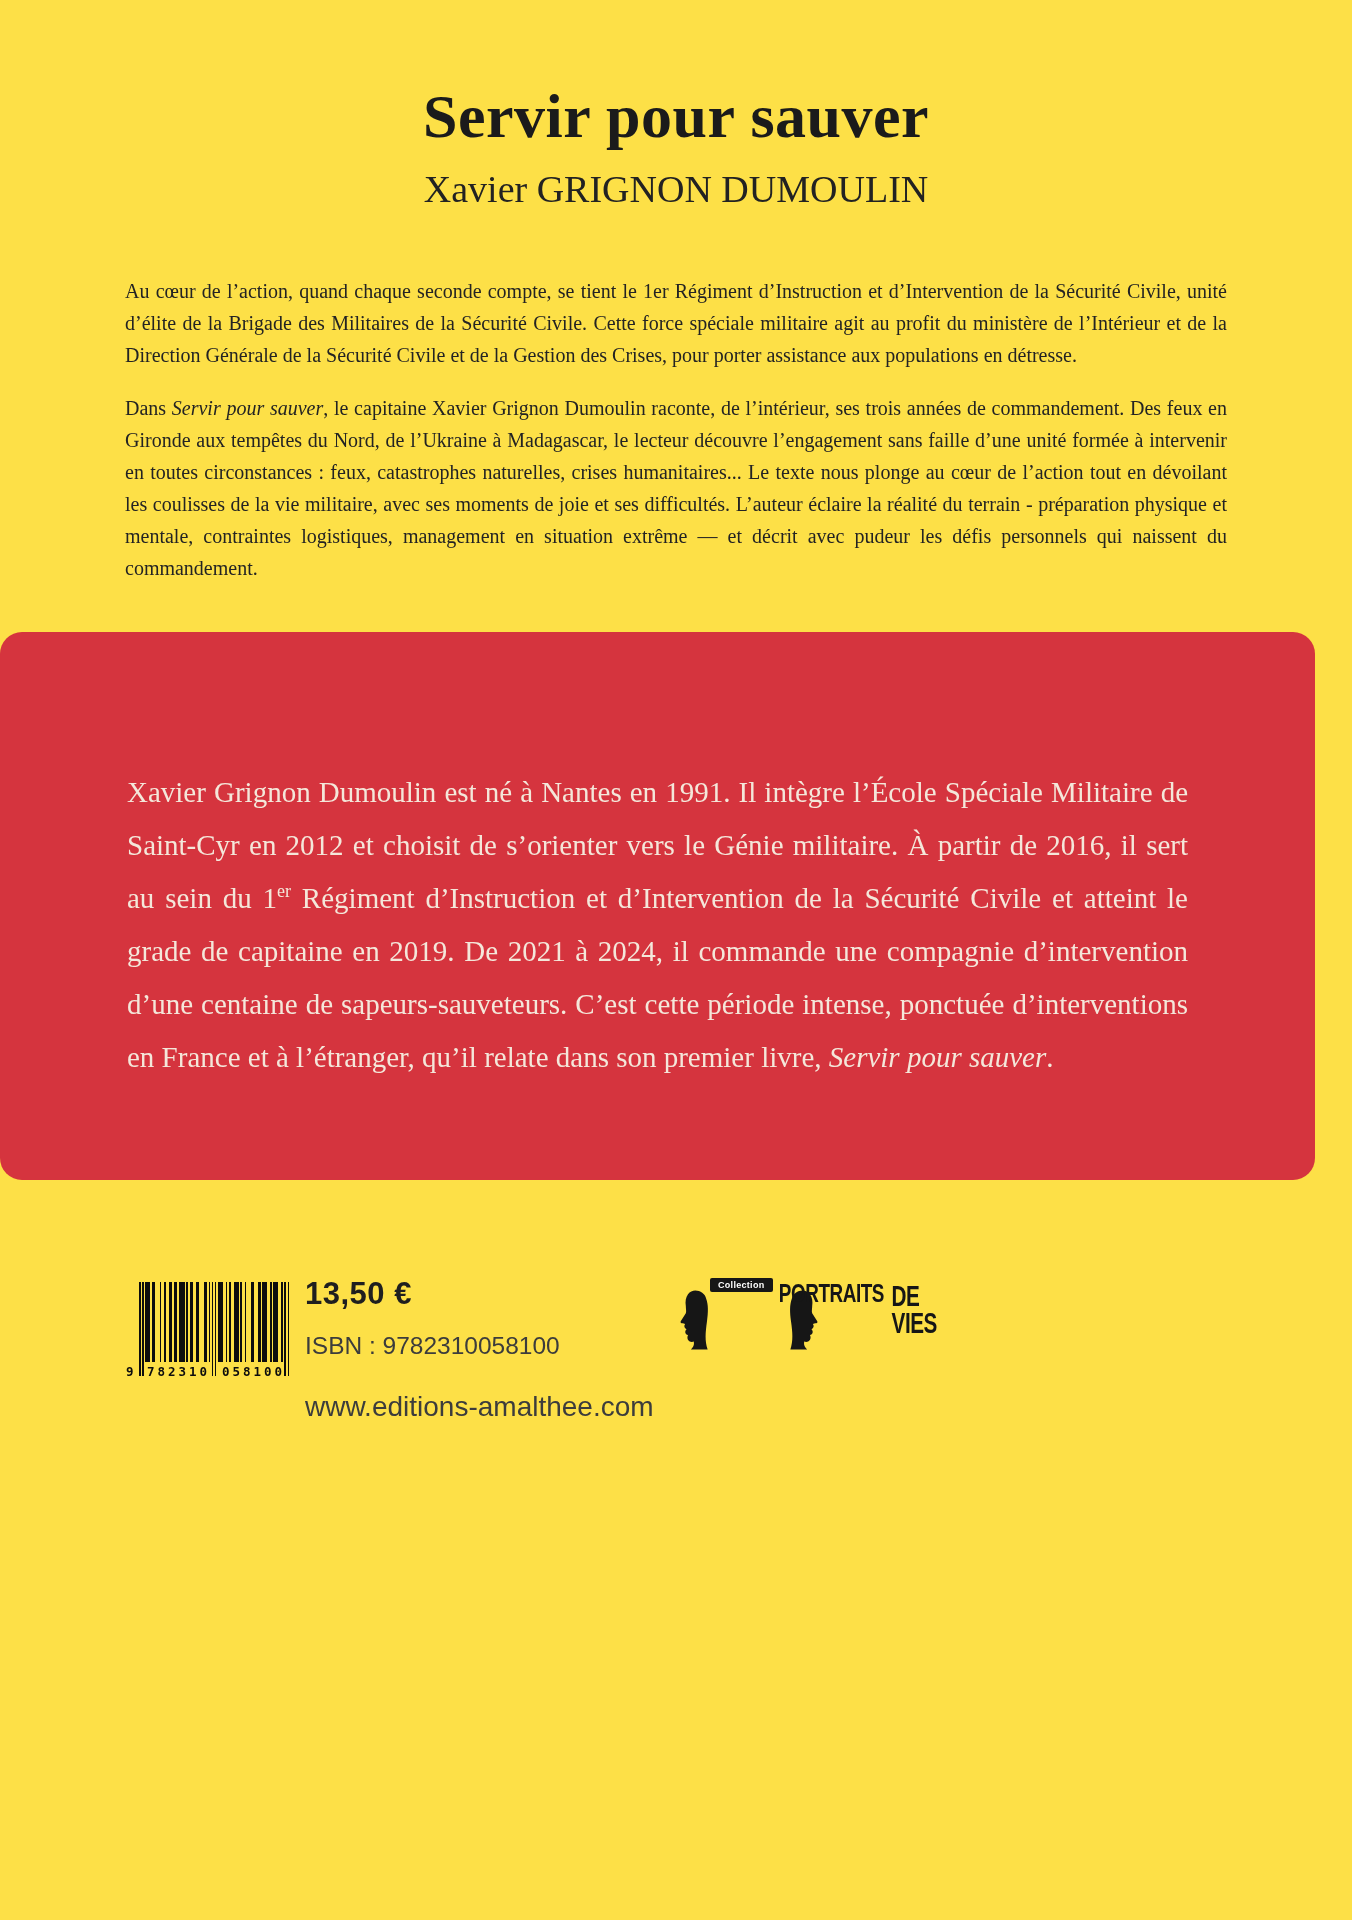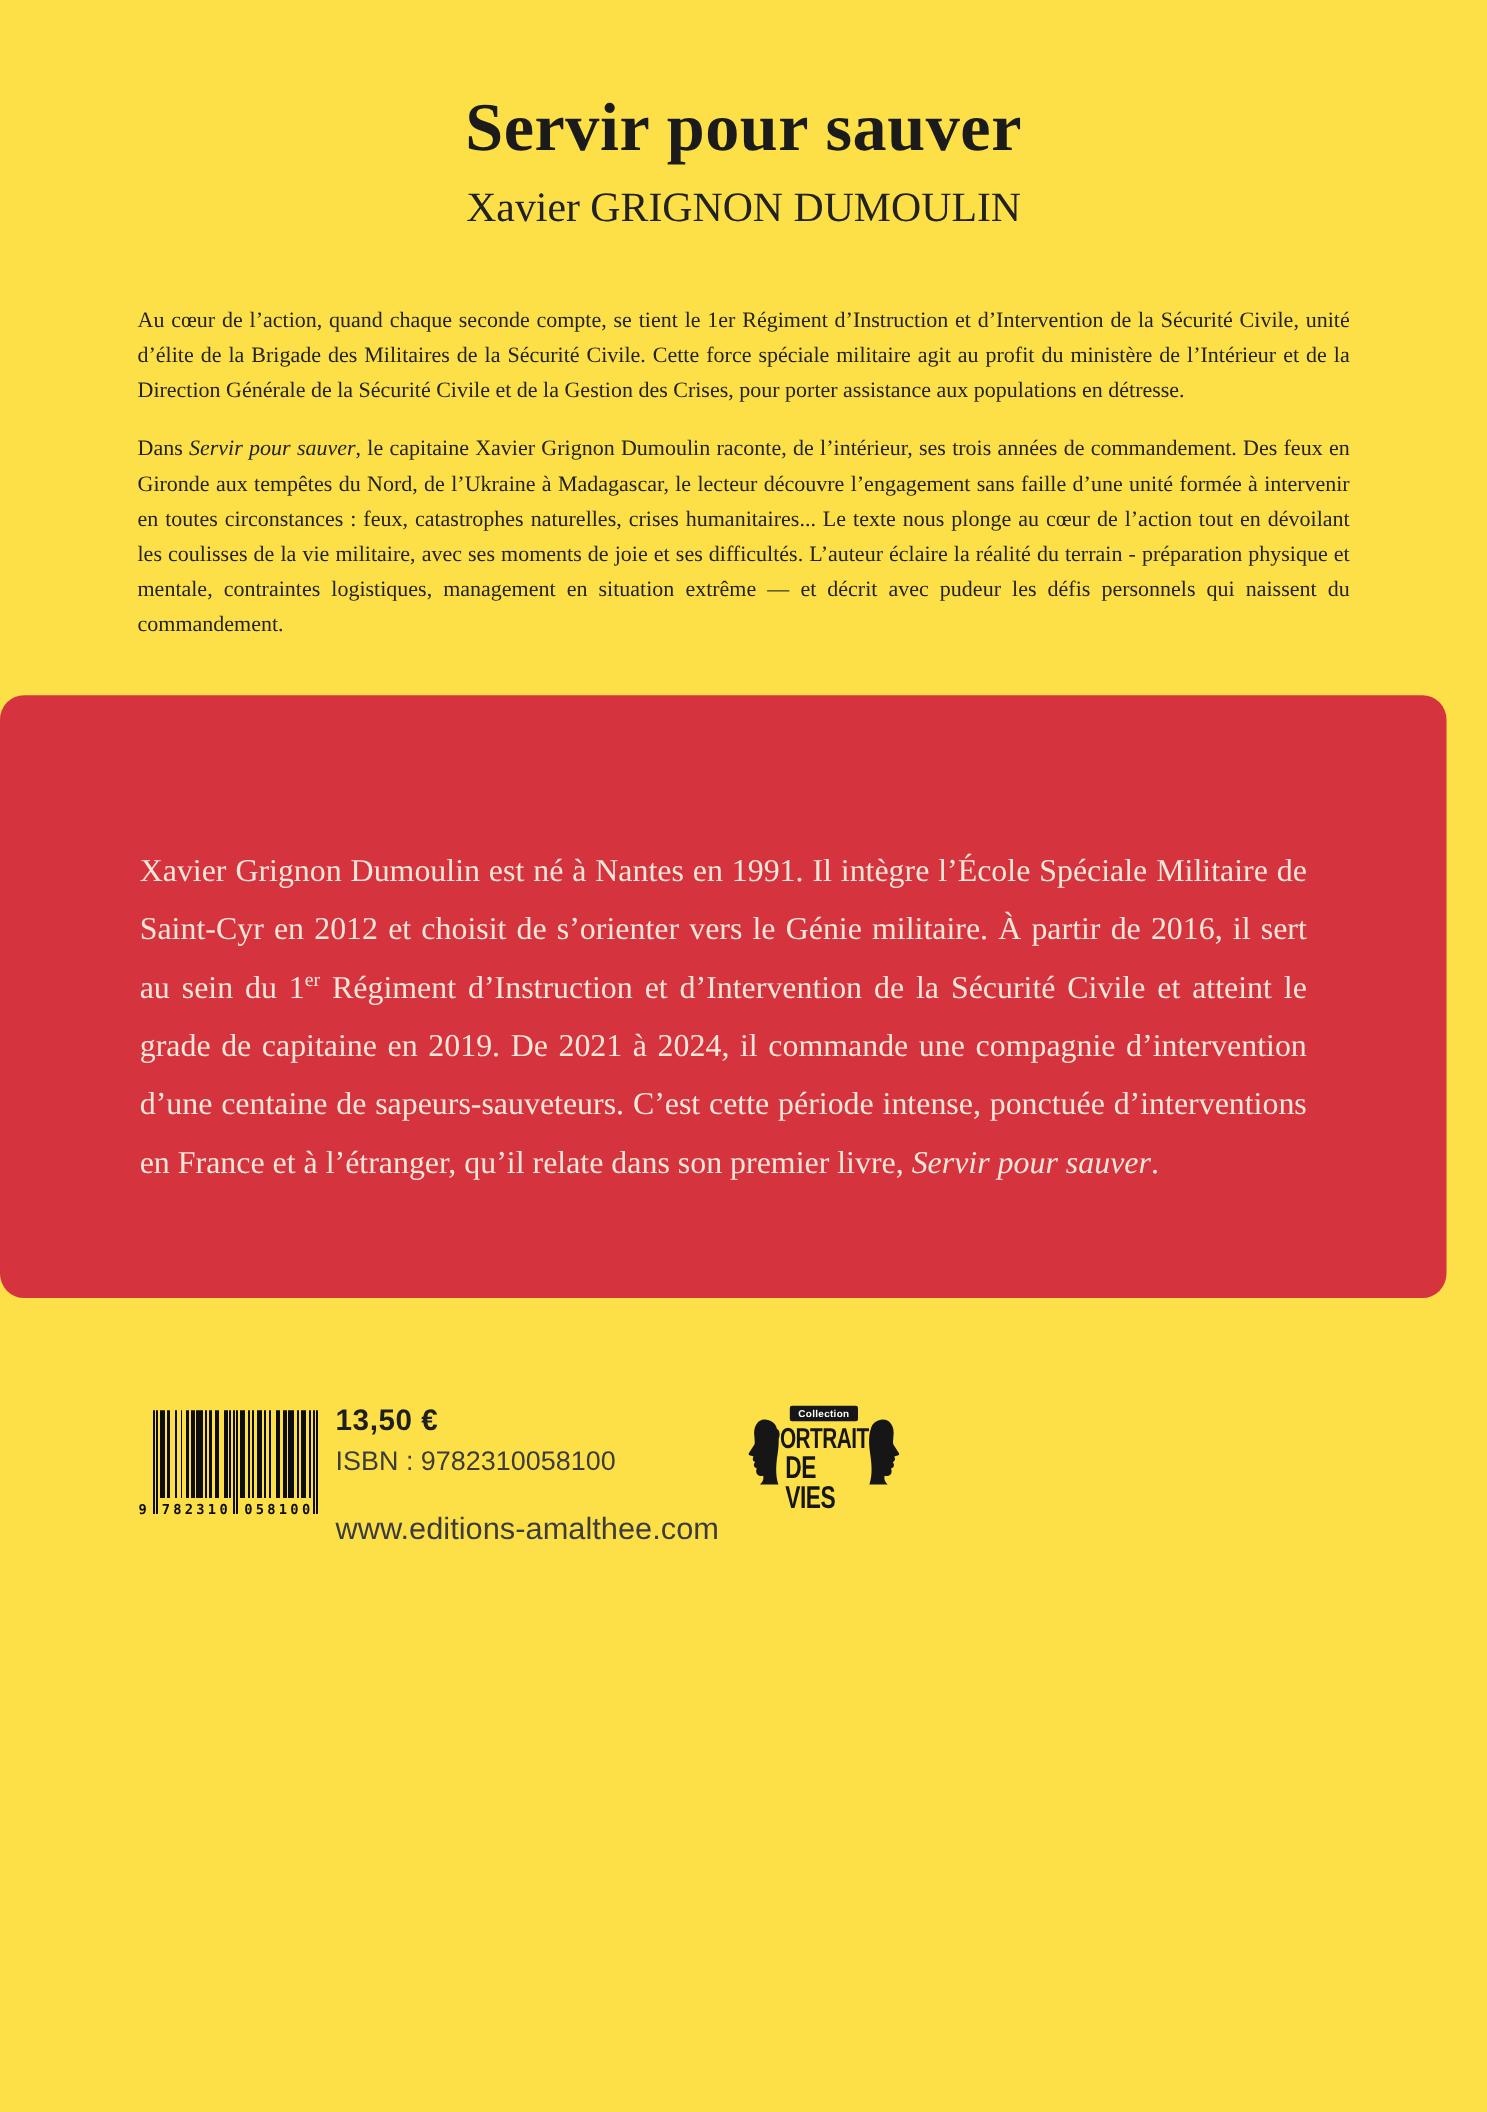--- a/index.html
+++ b/index.html
@@ -27,25 +27,25 @@
     padding:134px 127px 0 127px;
     border-radius:22px;
   }
   .bio {
     margin:0; text-align:justify; font-size:29px; line-height:53px;
   }
   .bio sup { font-size:0.62em; vertical-align:super; line-height:0; }
   .footer { position:relative; height:274px; font-family:"Liberation Sans", sans-serif; }
   .barcode { position:absolute; left:125px; top:102px; }
   .pubinfo { position:absolute; left:305px; top:96px; color:#3c3c3c; }
-  .price { font-size:27px; font-weight:bold; color:#1f1f1f; margin-bottom:7px; letter-spacing:0.5px; }
+  .price { font-size:31px; font-weight:bold; color:#1f1f1f; margin-bottom:19px; letter-spacing:0.5px; }
   .isbn { font-size:24.5px; line-height:29px; }
   .website { font-size:28px; line-height:29px;margin-top:32px; }
   .logo { position:absolute; left:680px; top:98px; display:flex; align-items:flex-start; }
-  .logo-text { display:flex; flex-direction:column; align-items:center; margin:0 -2px; width:78px; }
+  .logo-text { display:flex; align-items:flex-start; margin:0 -2px; width:78px; }
   .collection-badge {
     background:#161616; color:#ffffff; font-size:9px; font-weight:bold;
     padding:2px 8px; border-radius:2px; margin-bottom:1px; letter-spacing:0.3px;
   }
   .logo-line1 {
     font-size:21px; font-weight:bold; color:#161616; letter-spacing:-0.5px;
     transform:scaleX(0.9) scaleY(1.25); transform-origin:center top; line-height:20px; margin-top:3px;
   }
   .logo-line2 {
     font-size:23px; font-weight:bold; color:#161616; letter-spacing:-0.5px;

